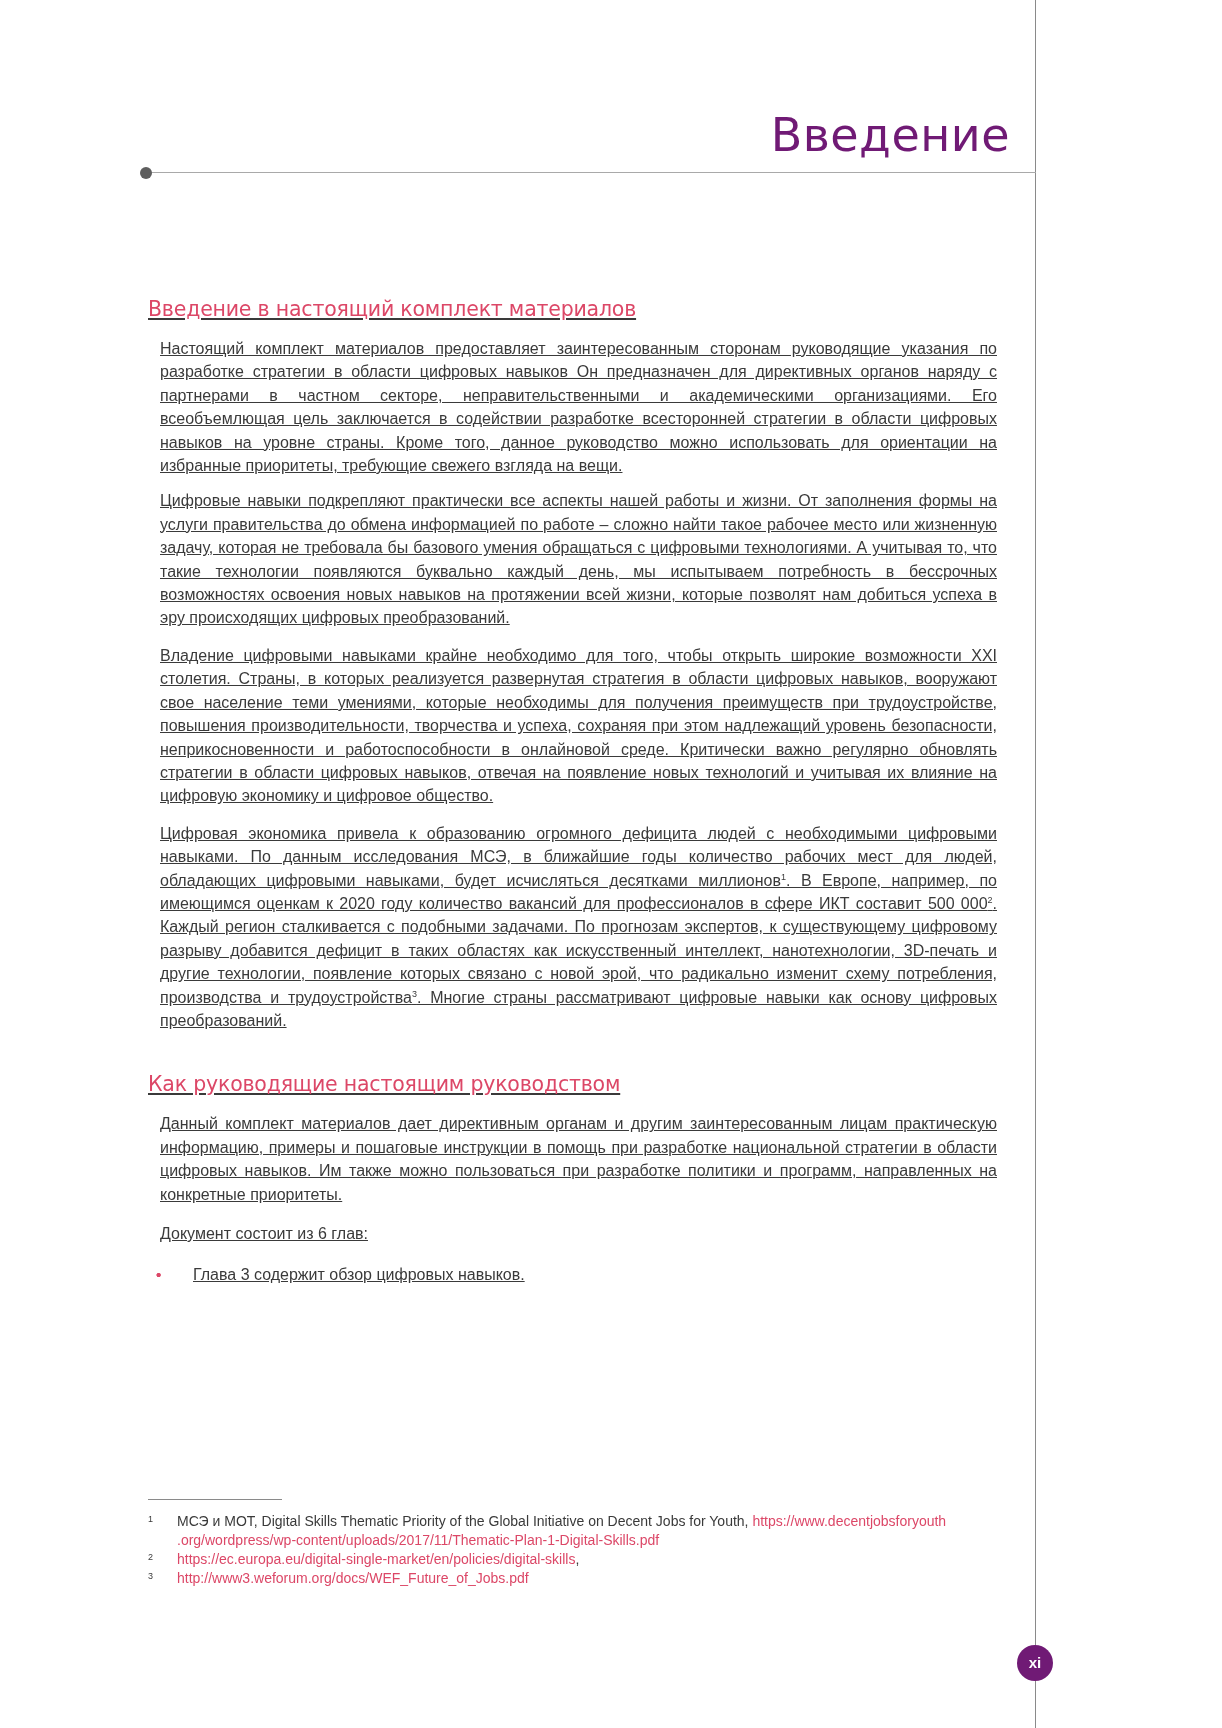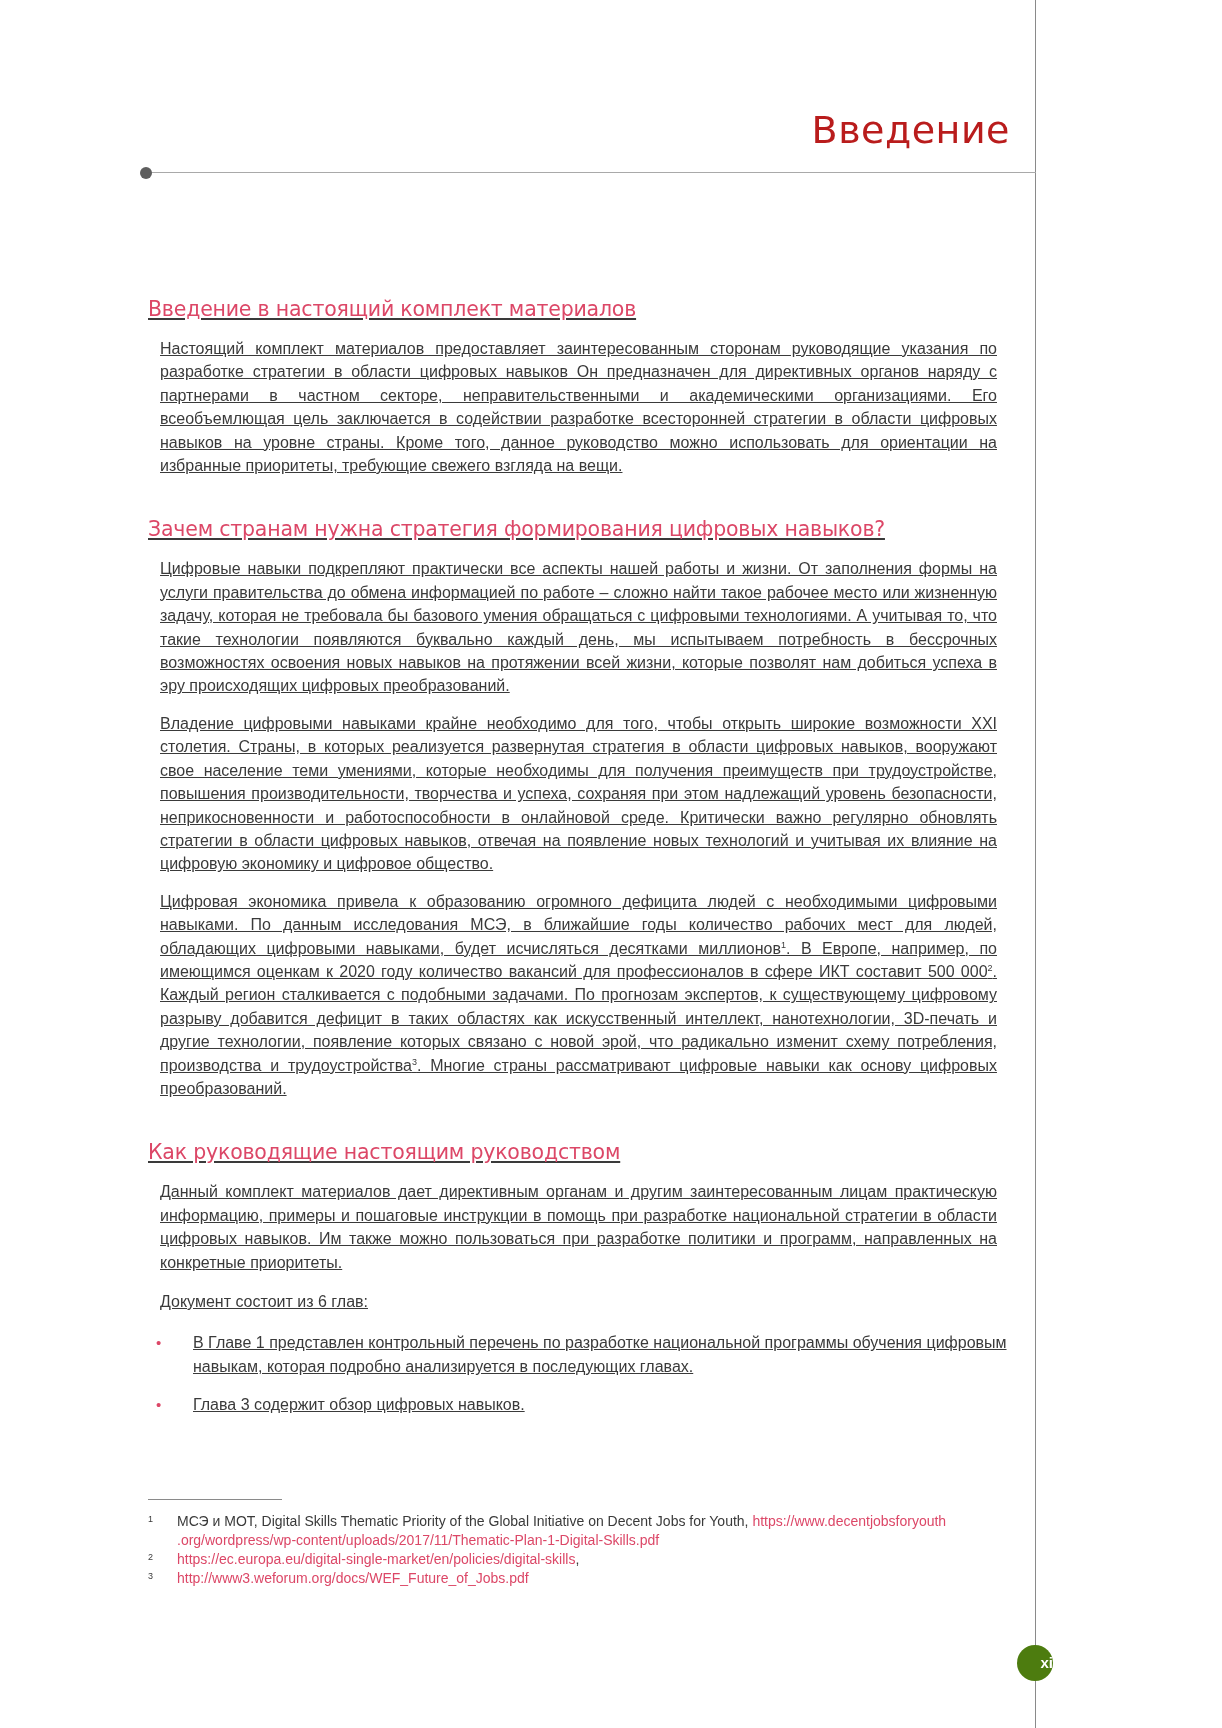--- a/index.html
+++ b/index.html
@@ -2,21 +2,21 @@
 <html><head>
 <meta charset="utf-8">
 <style>
   html, body { margin: 0; padding: 0; }
   body {
     width: 1222px; height: 1728px; background: #ffffff; position: relative; overflow: hidden;
     font-family: "Liberation Sans", "DejaVu Sans", sans-serif; color: #3a3a3a;
   }
   .vline { position: absolute; left: 1035px; top: 0; width: 1px; height: 1728px; background: #8a8a8a; }
   .chapter-title {
-    position: absolute; right: 212px; top: 108px; font-size: 38px; color: #b91c1c;
+    position: absolute; right: 212px; top: 108px; font-size: 46px; color: #701a75;
     font-family: "DejaVu Sans", sans-serif; letter-spacing: 0.5px;
   }
   .hrule { position: absolute; left: 146px; top: 172px; width: 890px; height: 1px; background: #a9a9a9; }
   .hdot { position: absolute; left: 140px; top: 167px; width: 12px; height: 12px; border-radius: 50%; background: #5e5e5e; }
   .content { position: absolute; left: 148px; top: 295px; width: 861px; text-decoration: underline; }
   h2 {
     margin: 0; font-weight: normal; color: #dc4767; font-size: 20.5px; line-height: 28px;
     font-family: "DejaVu Sans", sans-serif; letter-spacing: -0.2px;
   }
   p { margin: 12px; font-size: 16px; line-height: 23.4px; text-align: justify; color: #3a3a3a; }
@@ -27,52 +27,50 @@
   ul.bullets { list-style: none; margin: 18px 0 0 0; padding: 0; }
   ul.bullets li { position: relative; padding-left: 45px; font-size: 16px; line-height: 24px; margin-bottom: 14px; }
   ul.bullets li .bullet { position: absolute; left: 8px; top: 0; color: #dc4767; font-size: 15px; }
   .fn-rule { position: absolute; left: 148px; top: 1499px; width: 134px; height: 1px; background: #8a8a8a; }
   .footnotes { position: absolute; left: 148px; top: 1512px; width: 870px; font-size: 14px; line-height: 19px; color: #3a3a3a; }
   .fn { position: relative; padding-left: 29px; }
   .fn .num { position: absolute; left: 0; top: -2px; font-size: 9px; }
   .link { color: #dc4767; }
   .page-badge {
     position: absolute; left: 1017px; top: 1645px; width: 36px; height: 36px; border-radius: 50%;
-    background: #4d7c0f; color: #ffffff; font-weight: bold; font-size: 15px; text-align: right; line-height: 35px;
+    background: #701a75; color: #ffffff; font-weight: bold; font-size: 15px; text-align: center; line-height: 35px;
   }
 </style>
 </head>
 <body>
 
 <div class="vline"></div>
 <div class="chapter-title">Введение</div>
 <div class="hrule"></div>
 <div class="hdot"></div>
 
 <div class="content">
   <section>
     <h2 class="h1">Введение в настоящий комплект материалов</h2>
     <p>Настоящий комплект материалов предоставляет заинтересованным сторонам руководящие указания по разработке стратегии в области цифровых навыков Он предназначен для директивных органов наряду с партнерами в частном секторе, неправительственными и академическими организациями. Его всеобъемлющая цель заключается в содействии разработке всесторонней стратегии в области цифровых навыков на уровне страны. Кроме того, данное руководство можно использовать для ориентации на избранные приоритеты, требующие свежего взгляда на вещи.</p>
   </section>
 
   <section>
-    <h2 class="sec-gap">Зачем странам нужна стратегия формирования цифровых навыков?</h2>
     <p>Цифровые навыки подкрепляют практически все аспекты нашей работы и жизни. От заполнения формы на услуги правительства до обмена информацией по работе – сложно найти такое рабочее место или жизненную задачу, которая не требовала бы базового умения обращаться с цифровыми технологиями. А учитывая то, что такие технологии появляются буквально каждый день, мы испытываем потребность в бессрочных возможностях освоения новых навыков на протяжении всей жизни, которые позволят нам добиться успеха в эру происходящих цифровых преобразований.</p>
     <p class="p-gap">Владение цифровыми навыками крайне необходимо для того, чтобы открыть широкие возможности XXI столетия. Страны, в которых реализуется развернутая стратегия в области цифровых навыков, вооружают свое население теми умениями, которые необходимы для получения преимуществ при трудоустройстве, повышения производительности, творчества и успеха, сохраняя при этом надлежащий уровень безопасности, неприкосновенности и работоспособности в онлайновой среде. Критически важно регулярно обновлять стратегии в области цифровых навыков, отвечая на появление новых технологий и учитывая их влияние на цифровую экономику и цифровое общество.</p>
     <p class="p-gap"><span>Цифровая экономика привела к образованию огромного дефицита людей с необходимыми цифровыми навыками. По данным исследования МСЭ, в ближайшие годы количество рабочих мест для людей, обладающих цифровыми навыками, будет исчисляться десятками миллионов</span><sup>1</sup><span>. В Европе, например, по имеющимся оценкам к 2020 году количество вакансий для профессионалов в сфере ИКТ составит 500 000</span><sup>2</sup><span>. Каждый регион сталкивается с подобными задачами. По прогнозам экспертов, к существующему цифровому разрыву добавится дефицит в таких областях как искусственный интеллект, нанотехнологии, 3D-печать и другие технологии, появление которых связано с новой эрой, что радикально изменит схему потребления, производства и трудоустройства</span><sup>3</sup><span>. Многие страны рассматривают цифровые навыки как основу цифровых преобразований.</span></p>
   </section>
 
   <section>
     <h2 class="sec-gap">Как руководящие настоящим руководством</h2>
     <p>Данный комплект материалов дает директивным органам и другим заинтересованным лицам практическую информацию, примеры и пошаговые инструкции в помощь при разработке национальной стратегии в области цифровых навыков. Им также можно пользоваться при разработке политики и программ, направленных на конкретные приоритеты.</p>
     <p class="p-gap" style="margin-top:16px">Документ состоит из 6 глав:</p>
     <ul class="bullets">
       <li>
         <span class="bullet">•</span>
-        <span>В Главе 1 представлен контрольный перечень по разработке национальной программы обучения цифровым навыкам, которая подробно анализируется в последующих главах.</span>
       </li>
       <li>
         <span class="bullet">•</span>
         <span>Глава 3 содержит обзор цифровых навыков.</span>
       </li>
     </ul>
   </section>
 </div>
 
 <div class="fn-rule"></div>

